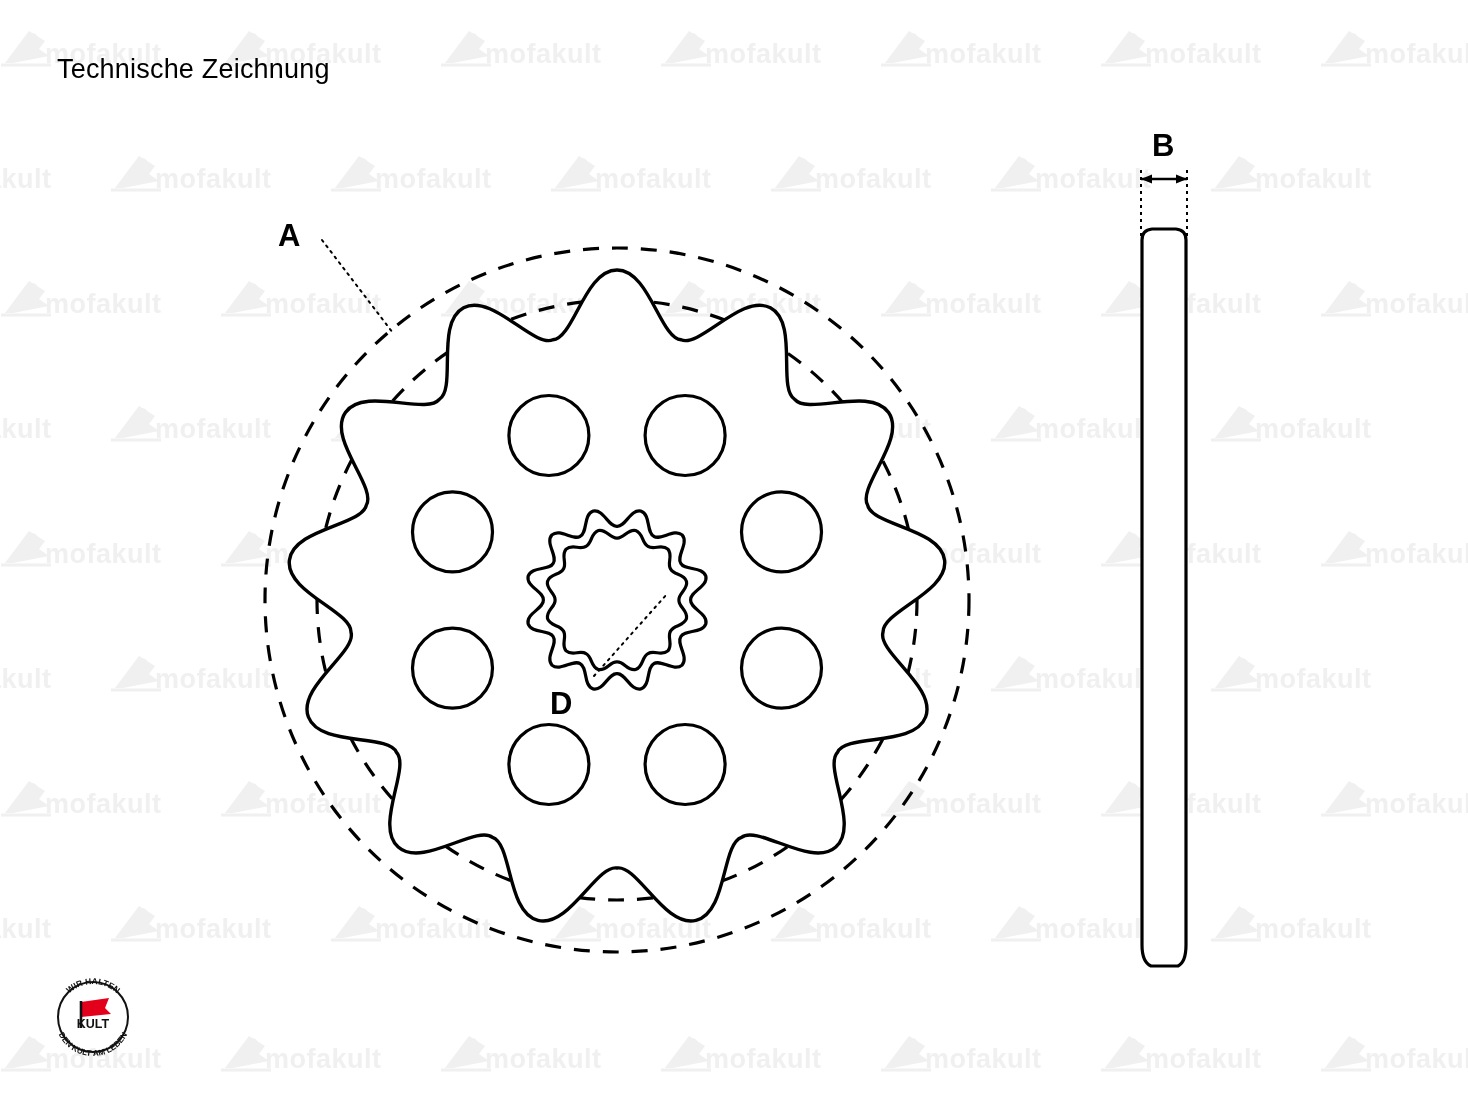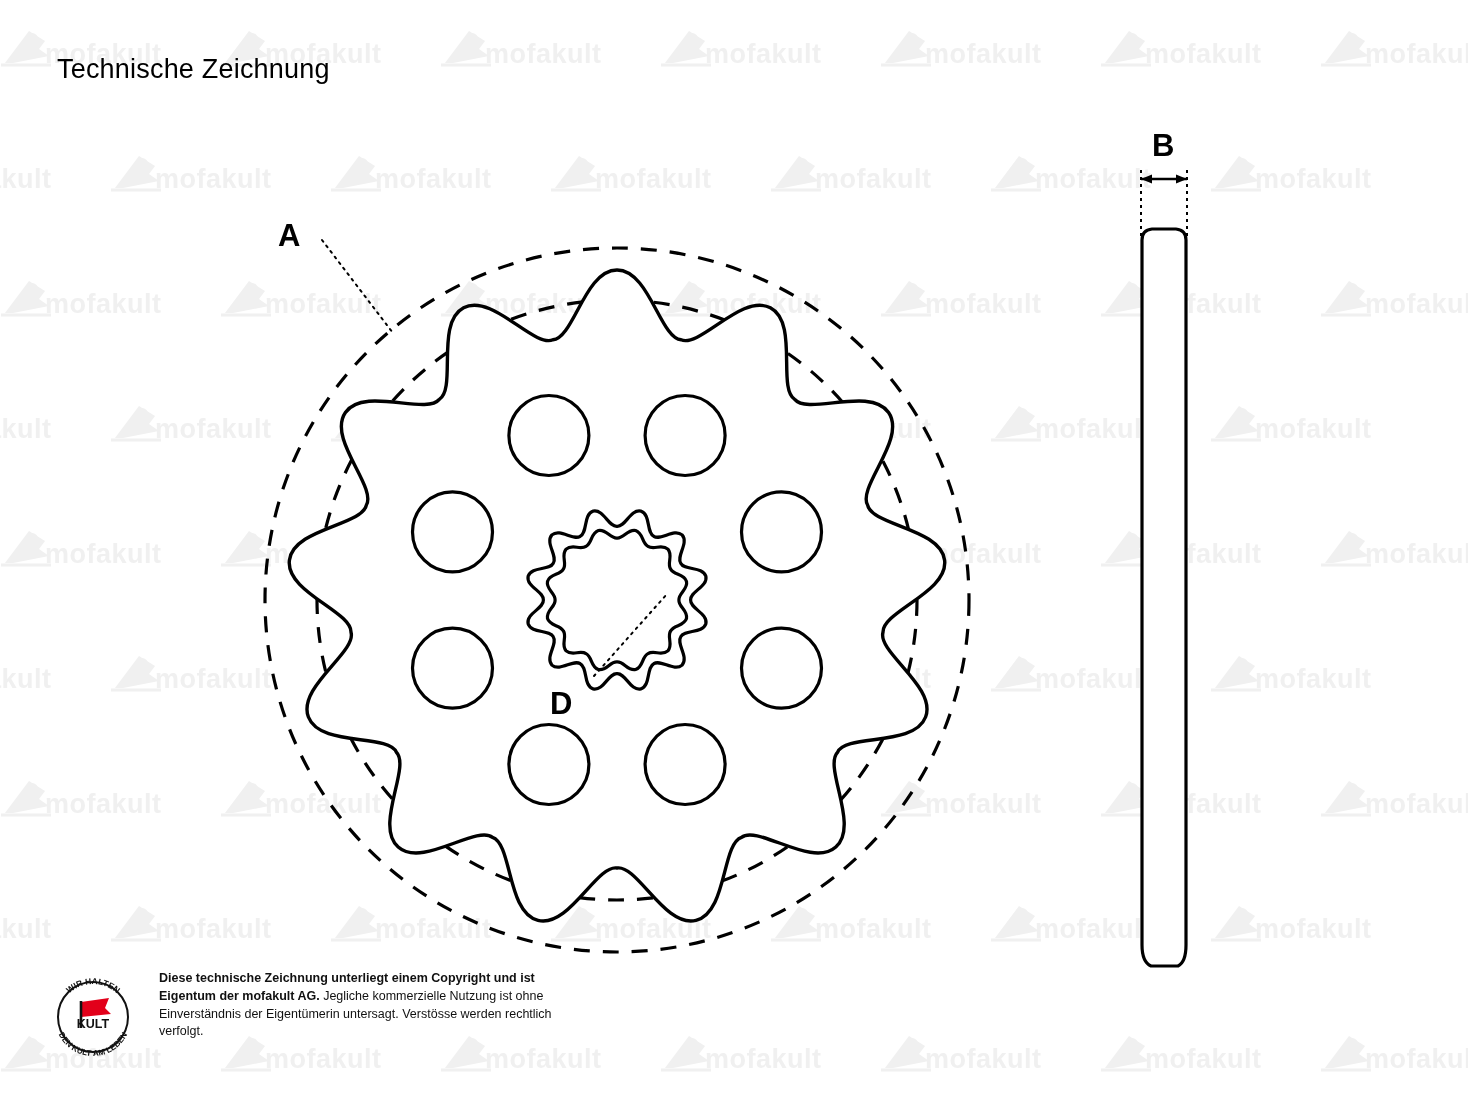--- a/index.html
+++ b/index.html
@@ -519,16 +519,13 @@
         <textPath href="#arcTop" startOffset="50%" text-anchor="middle" id="seal-top">WIR HALTEN</textPath>
       </text>
       <text font-size="8.2" font-weight="700" font-family="Liberation Sans, sans-serif" fill="#111">
         <textPath href="#arcBot" startOffset="50%" text-anchor="middle" id="seal-bottom">DEN KULT AM LEBEN</textPath>
       </text>
       <path d="M 36 32 L 64 28 L 60 38 L 66 44 L 36 47 Z" fill="#e2001a"></path>
       <path d="M 36 31 L 36 58" stroke="#111" stroke-width="2.6" fill="none"></path>
       <text x="48" y="58" font-size="12.5" font-weight="700" text-anchor="middle" font-family="Liberation Sans, sans-serif" fill="#111" id="seal-center">KULT</text>
     </svg>
   </div>
-  <div id="footer-text">
-    <b>Diese technische Zeichnung unterliegt einem Copyright und ist Eigentum der mofakult AG.</b><span> Jegliche kommerzielle Nutzung ist ohne Einverständnis der Eigentümerin untersagt. Verstösse werden rechtlich verfolgt.</span>
-  </div>
 </div>
 
 </body></html>

